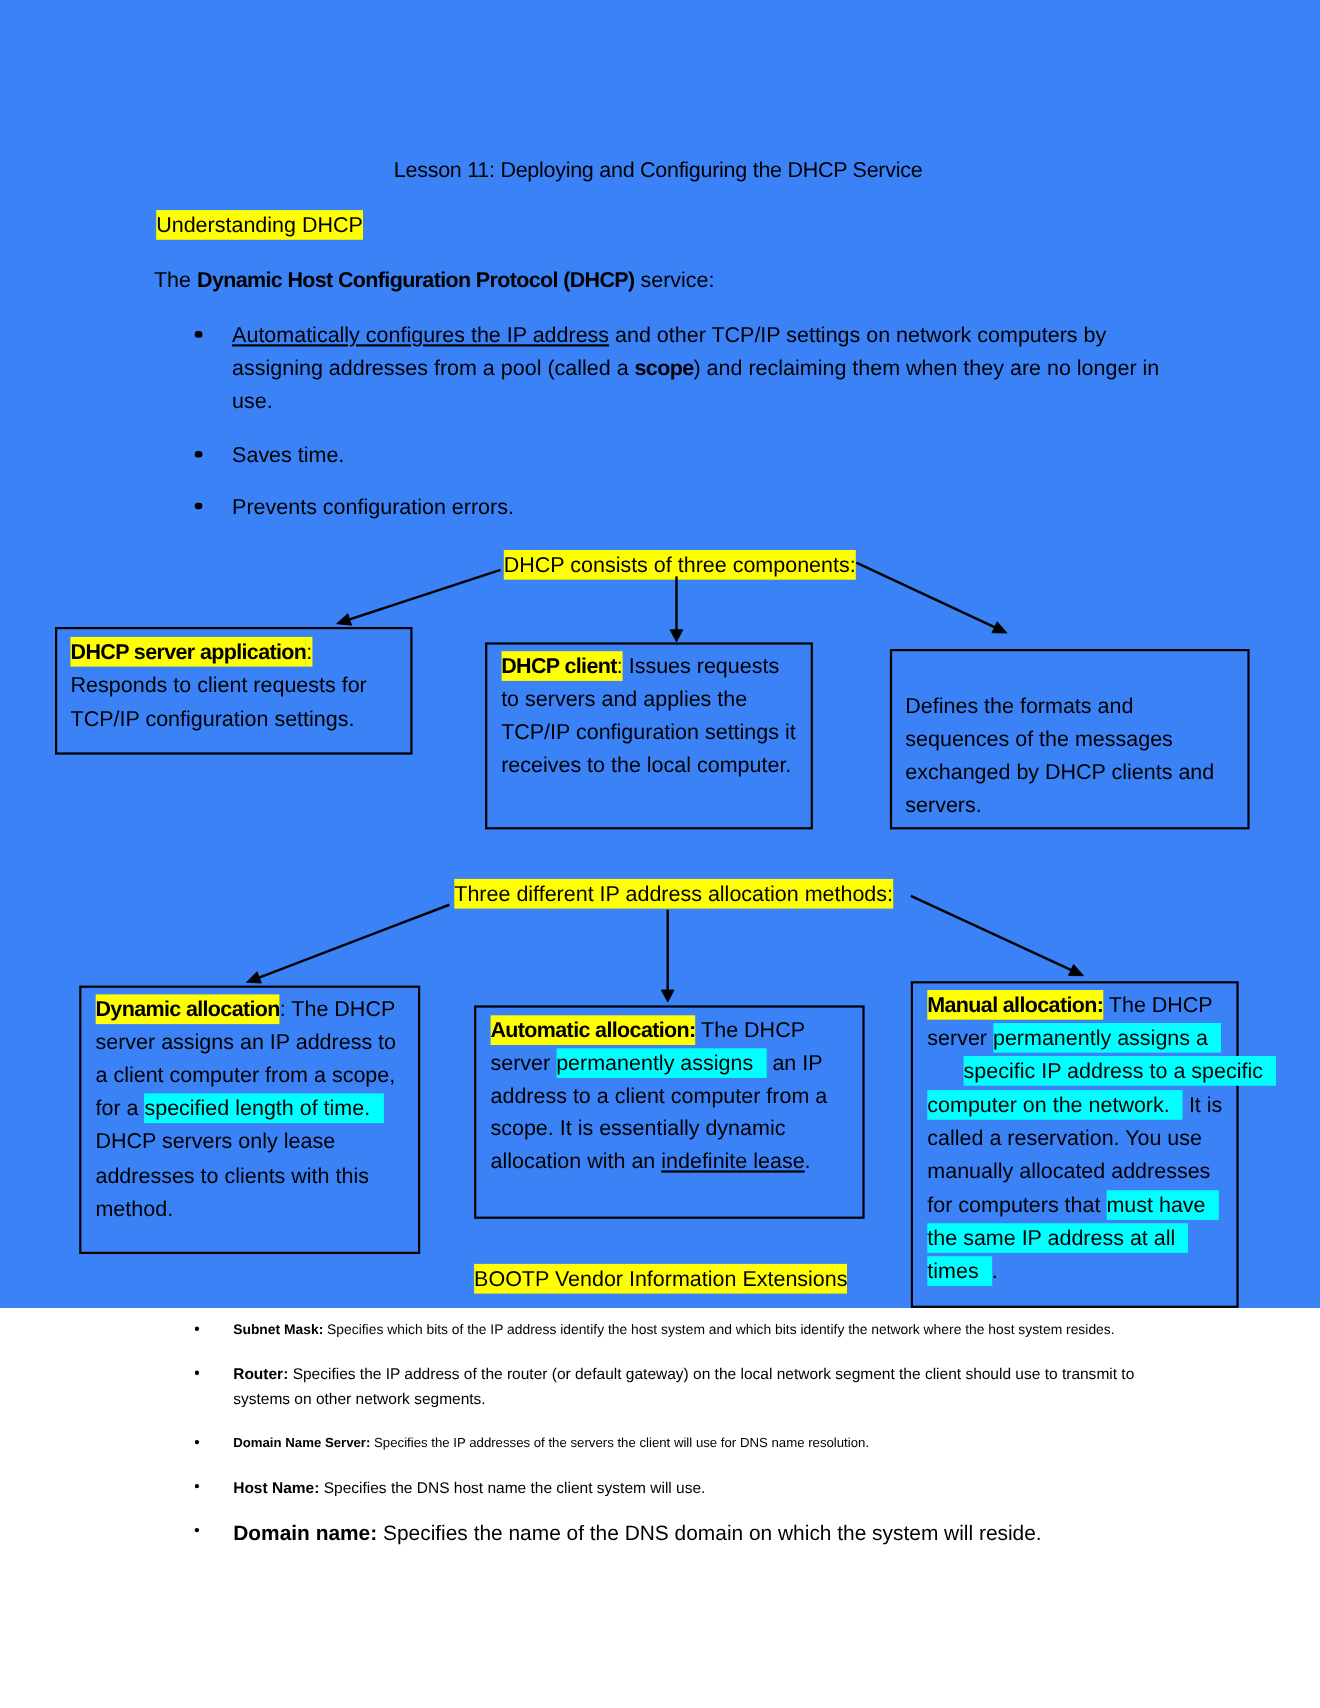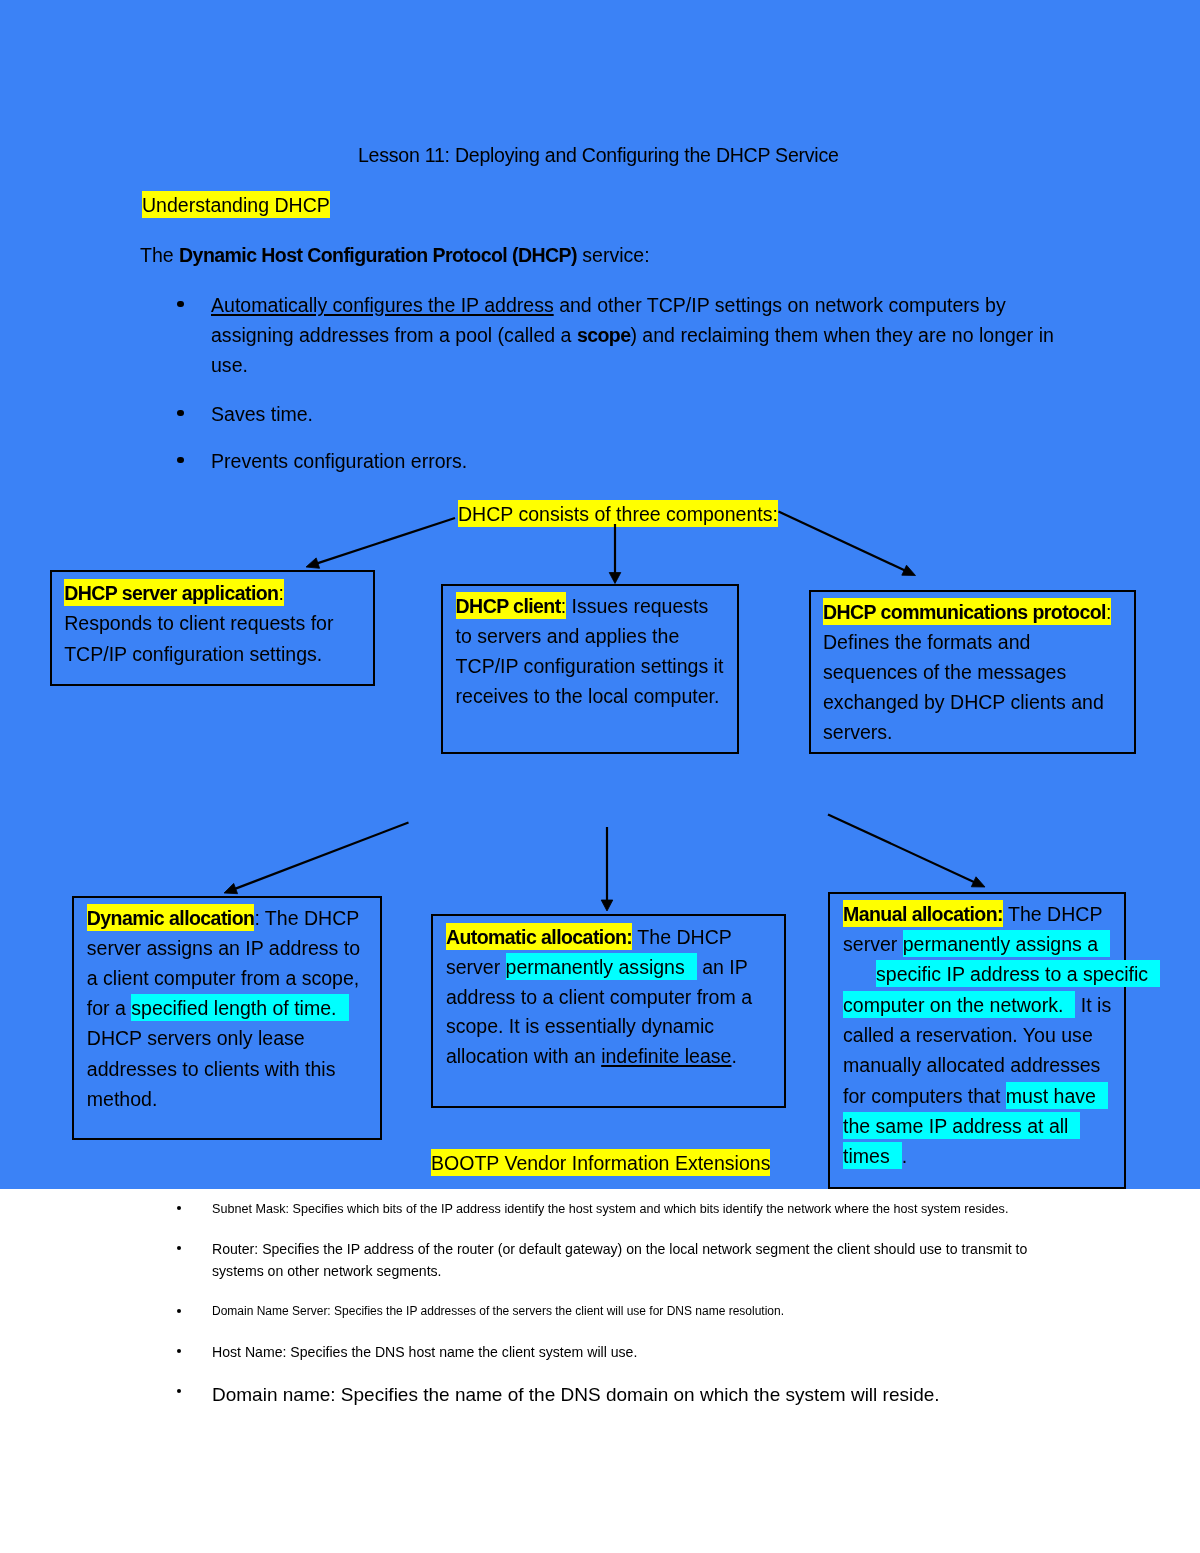--- a/index.html
+++ b/index.html
@@ -10,21 +10,21 @@
         will-change:transform;}
   .ln{position:absolute;white-space:pre;font-size:19.55px;line-height:26px;}
   .hl{background:#ffff00;padding:3px 0 2px 0;}
   .cy{background:#00ffff;padding:3px 12px 2px 0;}
   .b{font-weight:bold;letter-spacing:-0.58px;}
   .u{text-decoration:underline;text-underline-offset:2px;text-decoration-thickness:1.5px;}
   .box{position:absolute;border:2px solid #000;box-sizing:border-box;background:transparent;}
   .bul{position:absolute;background:#000;border-radius:50%;}
   svg.arrows{position:absolute;left:0;top:0;width:1200px;height:1553px;overflow:visible;pointer-events:none;}
   .sm{position:absolute;white-space:pre;font-size:12.7px;line-height:1.0;}
-  .smb{font-weight:normal;}
+  .smb{font-weight:bold;}
   .smbul{position:absolute;background:#000;border-radius:50%;}
 </style>
 </head>
 <body>
 
 <div class="page">
   <div class="ln" style="left:358px;top:142px;letter-spacing:-0.24px">Lesson 11: Deploying and Configuring the DHCP Service</div>
   <div class="ln" style="left:142px;top:192px"><span class="hl">Understanding DHCP</span></div>
   <div class="ln" style="left:140px;top:242px"><span>The </span><span class="b">Dynamic Host Configuration Protocol (DHCP)</span><span> service:</span></div>
   <div class="bul" style="left:177.3px;top:301.0px;width:6.3px;height:6.3px"></div>
@@ -39,25 +39,25 @@
   <div class="box" style="left:50px;top:570px;width:325px;height:116px"></div>
   <div class="ln" style="left:64.2px;top:579.8px"><span class="b hl">DHCP server application</span><span class="hl">:</span></div>
   <div class="ln" style="left:64.2px;top:610.1px"><span>Responds to client requests for</span></div>
   <div class="ln" style="left:64.2px;top:640.5px"><span>TCP/IP configuration settings.</span></div>
   <div class="box" style="left:441px;top:584px;width:298px;height:170px"></div>
   <div class="ln" style="left:455.6px;top:592.7px"><span class="b hl">DHCP client</span><span class="hl">:</span><span> Issues requests</span></div>
   <div class="ln" style="left:455.6px;top:622.7px"><span>to servers and applies the</span></div>
   <div class="ln" style="left:455.6px;top:652.6px"><span>TCP/IP configuration settings it</span></div>
   <div class="ln" style="left:455.6px;top:682.6px"><span>receives to the local computer.</span></div>
   <div class="box" style="left:809px;top:590px;width:327px;height:164px"></div>
-  <div class="ln" style="left:823.0px;top:599.1px"><span class="b hl">DHCP communications protocol</span><span class="hl">:</span></div>
   <div class="ln" style="left:823.0px;top:629.1px"><span>Defines the formats and</span></div>
   <div class="ln" style="left:823.0px;top:659.2px"><span>sequences of the messages</span></div>
   <div class="ln" style="left:823.0px;top:689.2px"><span>exchanged by DHCP clients and</span></div>
   <div class="ln" style="left:823.0px;top:719.3px"><span>servers.</span></div>
+  <div class="ln" style="left:413px;top:800px"><span class="hl">Three different IP address allocation methods:</span></div>
   <div class="box" style="left:72px;top:896px;width:310px;height:244px"></div>
   <div class="ln" style="left:86.8px;top:905.1px"><span class="b hl">Dynamic allocation</span><span>: The DHCP</span></div>
   <div class="ln" style="left:86.8px;top:935.2px"><span>server assigns an IP address to</span></div>
   <div class="ln" style="left:86.8px;top:965.2px"><span>a client computer from a scope,</span></div>
   <div class="ln" style="left:86.8px;top:995.3px"><span>for a </span><span class="cy">specified length of time.</span></div>
   <div class="ln" style="left:86.8px;top:1025.4px"><span>DHCP servers only lease</span></div>
   <div class="ln" style="left:86.8px;top:1055.5px"><span>addresses to clients with this</span></div>
   <div class="ln" style="left:86.8px;top:1085.5px"><span>method.</span></div>
   <div class="box" style="left:431px;top:914px;width:355px;height:194px"></div>
   <div class="ln" style="left:445.9px;top:923.8px"><span class="b hl">Automatic allocation:</span><span> The DHCP</span></div>

